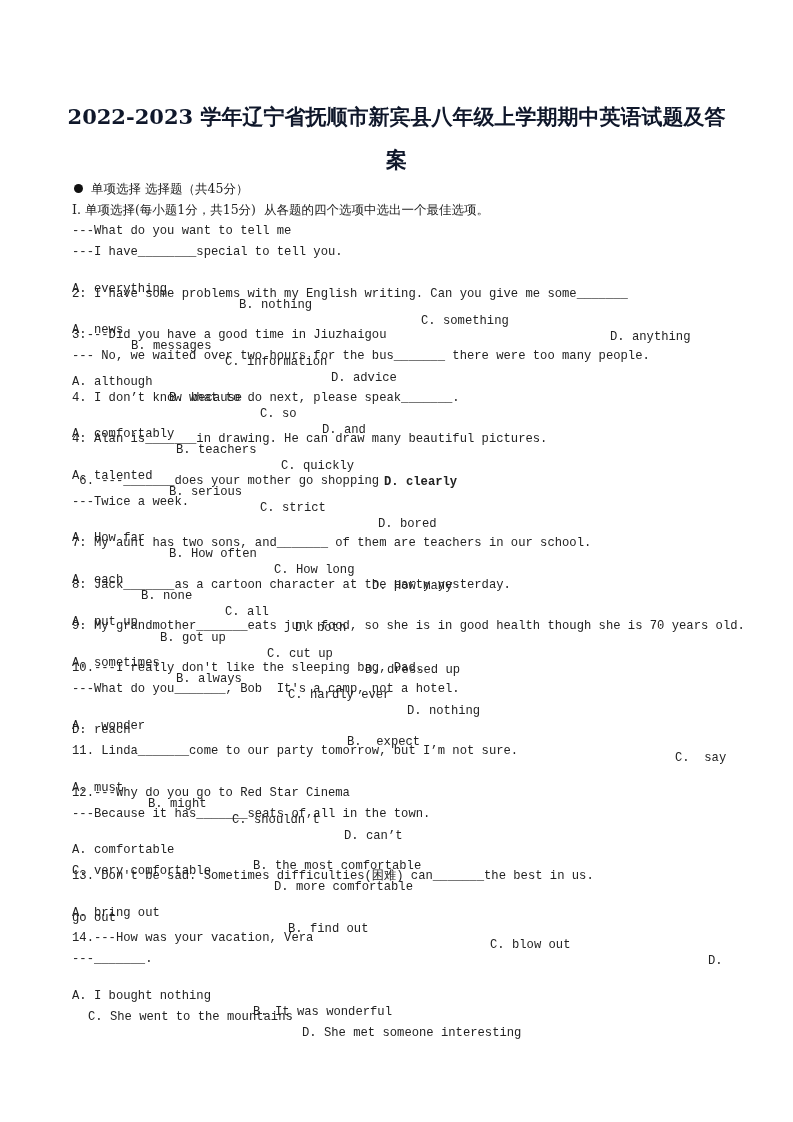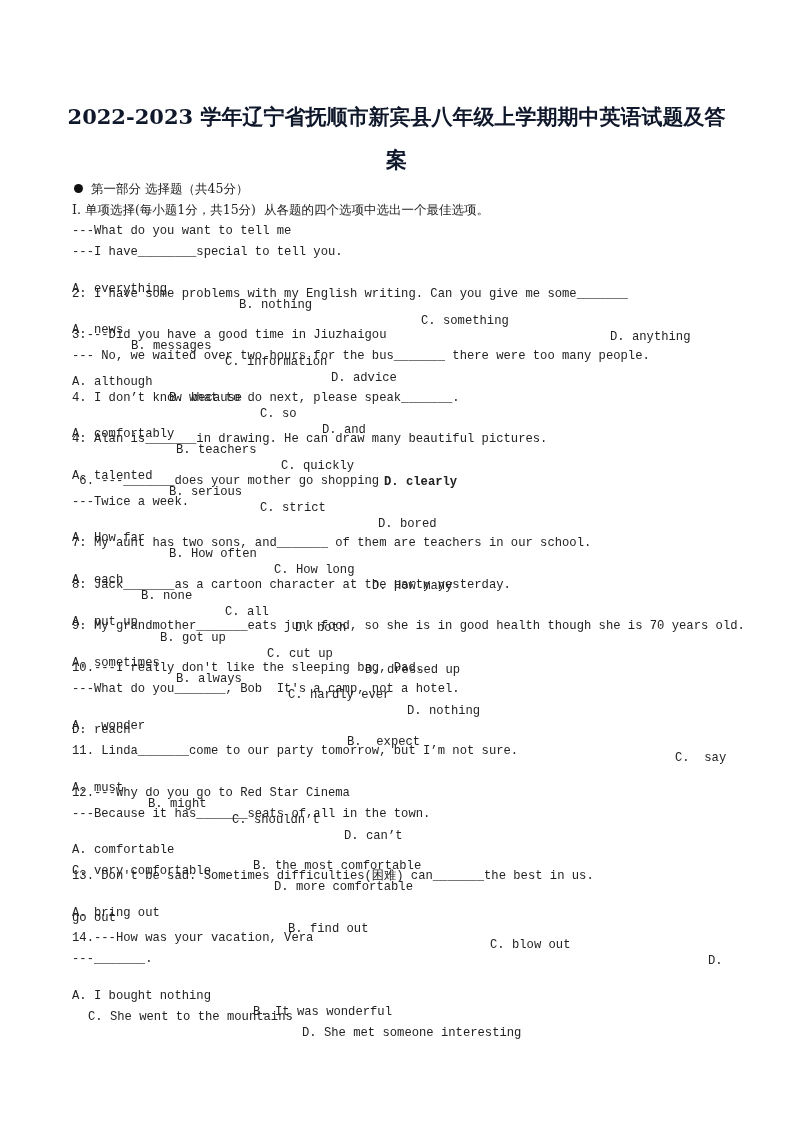--- a/index.html
+++ b/index.html
@@ -22,21 +22,21 @@
   .opt { position: absolute; }
 </style>
 </head>
 <body>
 
 <div class="page">
 
   <div class="title l1">2022-2023 学年辽宁省抚顺市新宾县八年级上学期期中英语试题及答</div>
   <div class="title l2">案</div>
 
-  <div class="line cjk" style="top:181px; left:74px;"><span class="bullet"></span><span>第一部分 选择题（共45分）</span></div>
+  <div class="line cjk" style="top:181px; left:74px;"><span class="bullet"></span><span>单项选择 选择题（共45分）</span></div>
   <div class="line cjk" style="top:202px;">Ⅰ. 单项选择(每小题1分，共15分)  从各题的四个选项中选出一个最佳选项。</div>
 
   <div class="line" style="top:223px;">---What do you want to tell me</div>
   <div class="line" style="top:265px; width:660px;">
     <span class="opt" style="left:0px;">A. everything</span>
     <span class="opt" style="left:167px;">B. nothing</span>
     <span class="opt" style="left:349px;">C. something</span>
     <span class="opt" style="left:538px;">D. anything</span>
   </div>
   <div class="line" style="top:244px;">---I have________special to tell you.</div>

